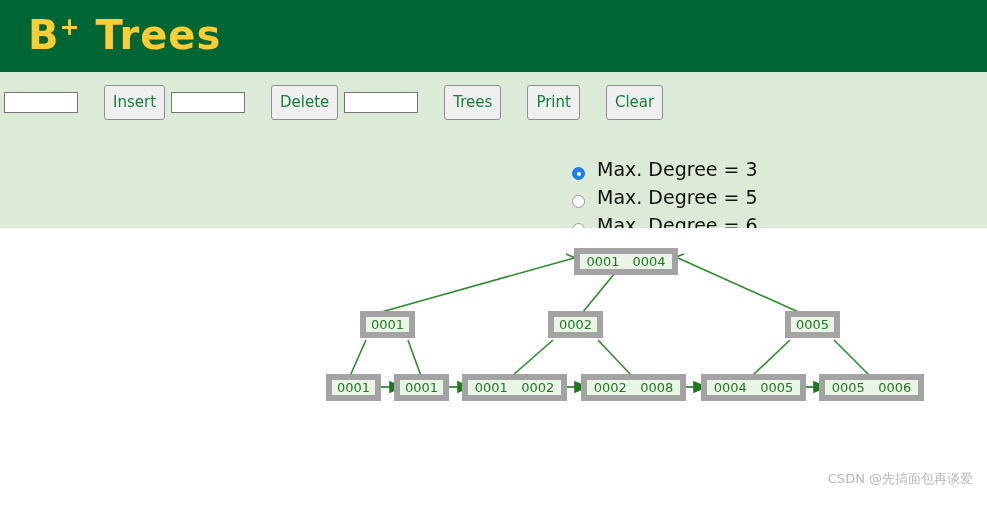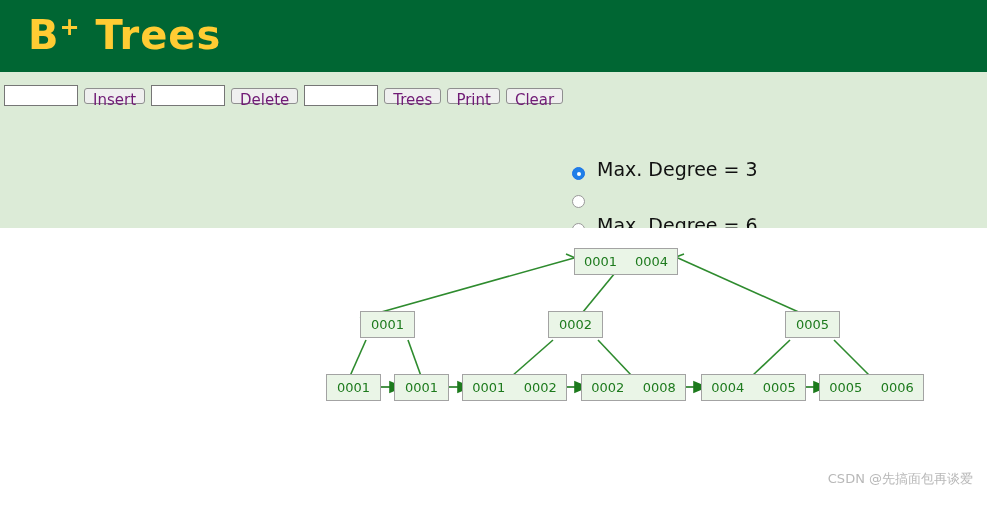--- a/index.html
+++ b/index.html
@@ -65,32 +65,33 @@
     height: 21px;
     box-sizing: border-box;
     border: 1px solid #767676;
     background: #ffffff;
     font-family: "DejaVu Sans", sans-serif;
     font-size: 13px;
     padding: 0 2px;
     color: #000;
   }
   .tool-btn {
-    height: 16px;
+    height: 35px;
     box-sizing: border-box;
     border: 1px solid #8f8f8f;
     border-radius: 3px;
     background: #efefef;
     font-family: "DejaVu Sans", sans-serif;
     font-size: 15px;
-    color: #701a75;
+    color: #15803d;
     padding: 0 8px;
     line-height: 23px;
     cursor: pointer;
     white-space: nowrap;
+    margin-left: 20px;
   }
 
   
   #degree-options {
     position: absolute;
     left: 572px;
     top: 80px;
   }
   .radio-row {
     display: flex;
@@ -137,21 +138,21 @@
     background: #ffffff;
   }
   #tree-svg {
     position: absolute;
     left: 0; top: 0;
   }
   .node-box {
     position: absolute;
     box-sizing: border-box;
     background: #eaf5e7;
-    border: 1px solid #a3a3a3;
+    border: 6px solid #a3a3a3;
     display: flex;
     align-items: center;
     justify-content: space-around;
     height: 27px;
     z-index: 2;
   }
   .node-key {
     font-family: "DejaVu Sans", sans-serif;
     font-size: 13px;
     color: #1d7a1d;
@@ -192,20 +193,21 @@
     <button class="tool-btn">Clear</button>
   </div>
 
   <div id="degree-options">
     <div class="radio-row selected">
       <span class="radio-mark"></span>
       <span class="radio-label">Max. Degree = 3</span>
     </div>
     <div class="radio-row">
       <span class="radio-mark"></span>
+      <span class="radio-label">Max. Degree = 5</span>
     </div>
     <div class="radio-row">
       <span class="radio-mark"></span>
       <span class="radio-label">Max. Degree = 6</span>
     </div>
     <div class="radio-row">
       <span class="radio-mark"></span>
       <span class="radio-label">Max. Degree = 7</span>
     </div>
   </div>

